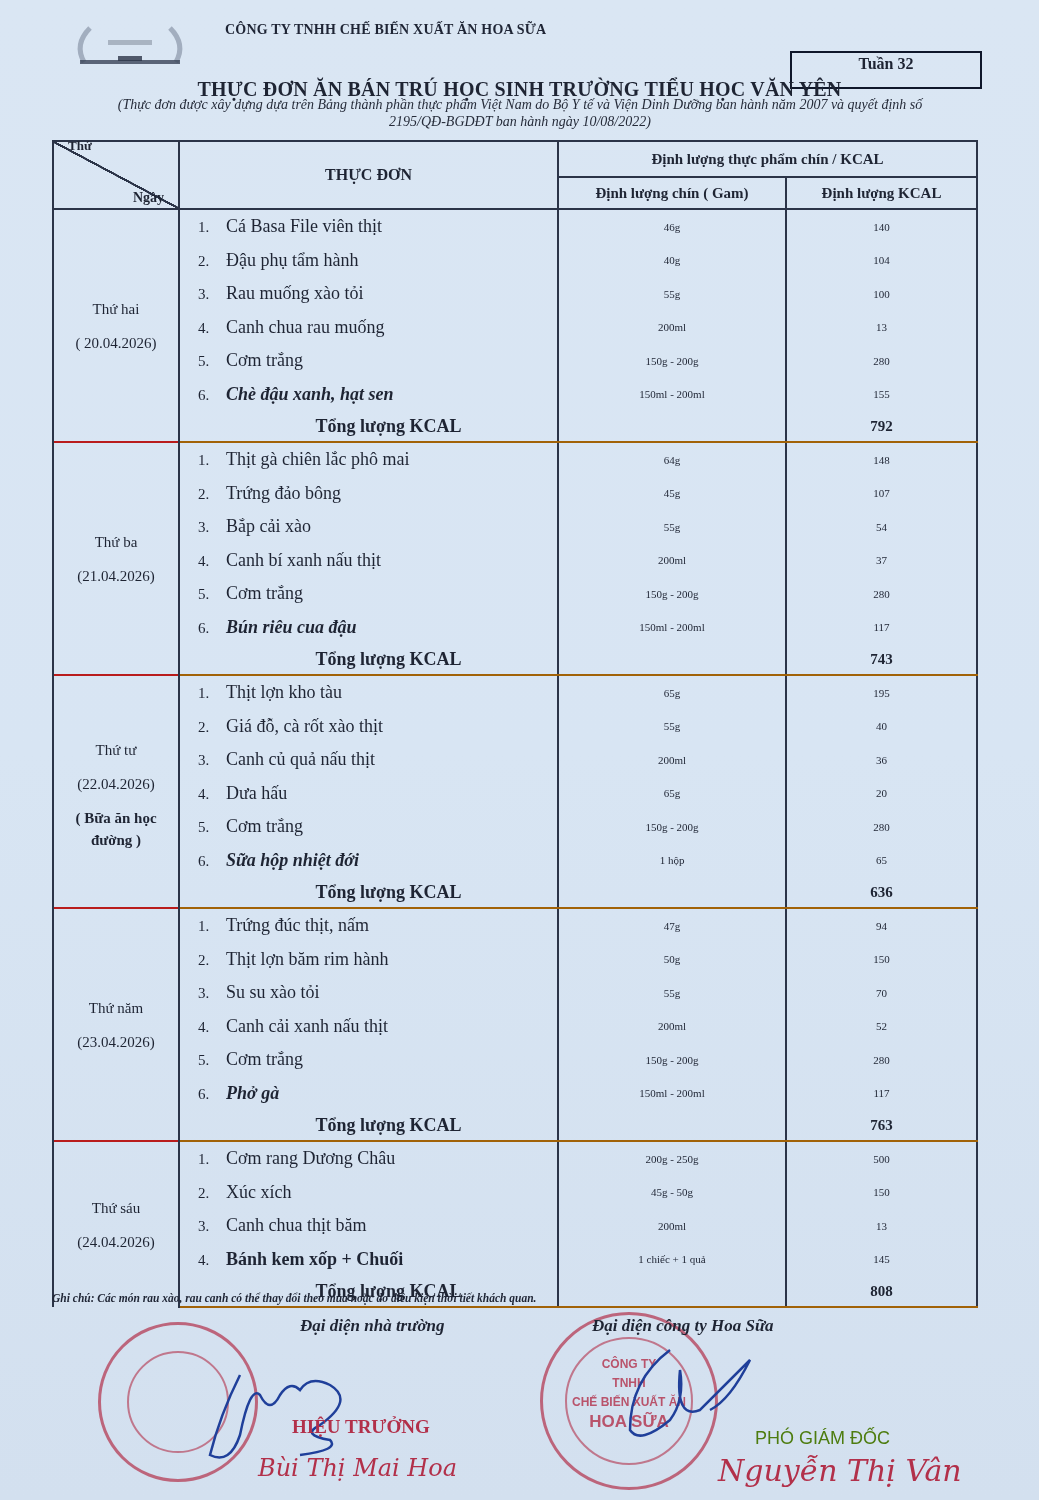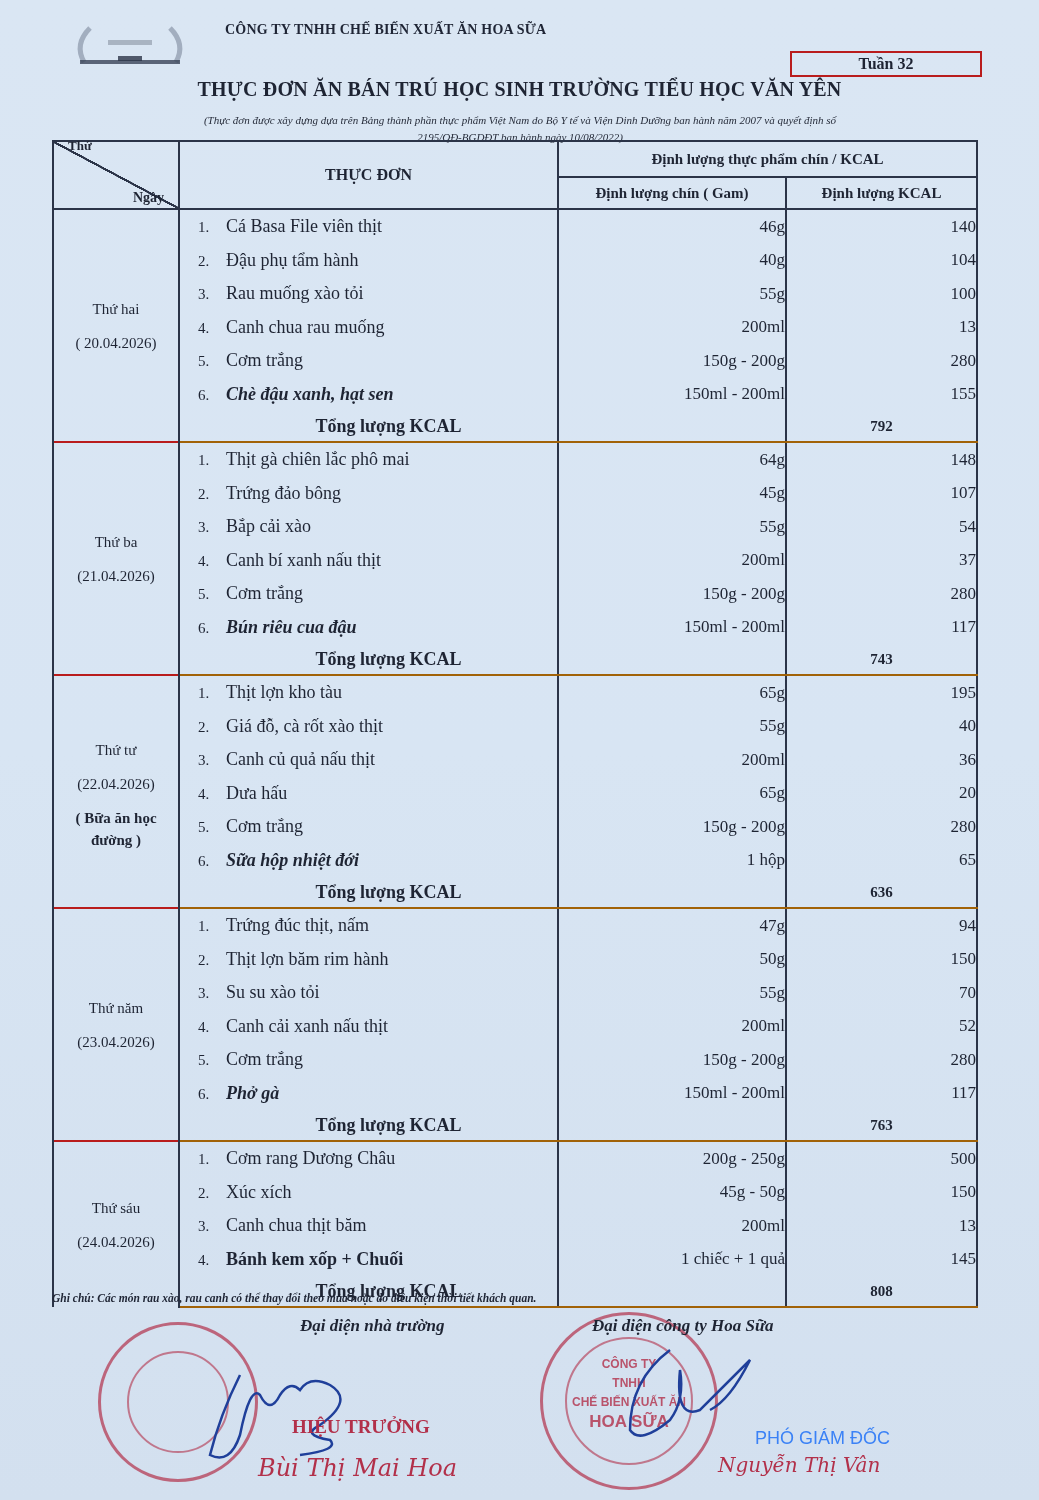--- a/index.html
+++ b/index.html
@@ -6,23 +6,23 @@
   body {
     width:1039px; height:1500px; overflow:hidden;
     background: linear-gradient(180deg, #dae6f3 0%, #d8e5f3 50%, #d3e0ef 100%);
     font-family: "Liberation Serif", "DejaVu Serif", serif;
     color:#1e2433;
     position:relative;
   }
   .abs { position:absolute; }
   .logo { left:70px; top:18px; width:120px; height:52px; }
   .company { left:225px; top:22px; font-size:14px; font-weight:bold; letter-spacing:0.2px; color:#1f2535; }
-  .week-box { left:790px; top:51px; width:192px; height:26px; border:2px solid #b91c1c; box-sizing:border-box; text-align:center; font-weight:bold; font-size:16px; line-height:22px; }
+  .week-box { left:790px; top:51px; width:192px; height:38px; border:2px solid #0f172a; box-sizing:border-box; text-align:center; font-weight:bold; font-size:16px; line-height:22px; }
   .title { left:0; width:1039px; top:78px; text-align:center; font-size:20px; font-weight:bold; letter-spacing:0.2px; }
-  .subtitle { left:60px; width:920px; top:112px; text-align:center; font-size:11px; font-style:italic; line-height:17px; color:#262c3a; }
+  .subtitle { left:60px; width:920px; top:96px; text-align:center; font-size:14px; font-style:italic; line-height:17px; color:#262c3a; }
 
   table.menu {
     position:absolute; left:52px; top:140px; width:924px;
     border-collapse:collapse; table-layout:fixed;
     font-size:17px;
   }
   table.menu td, table.menu th { border-left:2px solid #2b3448; border-right:2px solid #2b3448; padding:0; }
   table.menu .hdr th { border:2px solid #2b3448; font-weight:bold; }
   .col1 { width:126px; } .col2 { width:379px; } .col3 { width:228px; } .col4 { width:191px; }
   .diag { position:relative; height:66px; background:linear-gradient(to top right, transparent calc(50% - 1.2px), #2b3448 calc(50% - 1px), #2b3448 calc(50% + 1px), transparent calc(50% + 1.2px)); }
@@ -32,33 +32,33 @@
   .hdr-sub { font-size:15px; height:30px; }
   .hdr-top { font-size:15px; height:34px; }
   tr.day-first td { border-top:2px solid #b91c1c; }
   tr.total td { border-bottom:2px solid #a16207; }
   td.day { text-align:center; vertical-align:middle; font-size:15px; line-height:34px;margin-left:7px; }
   td.dish { padding-left:18px !important; white-space:nowrap; }
   td.dish .num { display:inline-block; width:28px; font-size:15px; }
   td.dish .name { font-size:18px; }
   td.dish .name.it { font-style:italic; font-weight:bold; }
   td.dish .name.bd { font-weight:bold; }
-  td.c { text-align:right; font-size:17px; }
+  td.c { text-align:center; font-size:11px; }
   tr.item td { height:33.5px; }
   tr.total td { height:30px; }
   td.total-label { text-align:center; font-weight:bold; font-size:18px; padding-left:40px !important; }
   td.total-val { text-align:center; font-weight:bold; font-size:15px; }
 
   .note { left:52px; top:1292px; font-size:11.5px; font-style:italic; font-weight:bold; color:#1f2535; }
   .sig-left-title { left:300px; top:1316px; font-size:17px; font-style:italic; font-weight:bold; }
   .sig-right-title { left:592px; top:1316px; font-size:17px; font-style:italic; font-weight:bold; }
   .role-left { left:292px; top:1416px; font-size:19px; color:#b2304a; font-weight:bold; }
   .name-left { left:258px; top:1454px; font-size:24px; color:#b2304a; font-style:italic; font-family:"DejaVu Serif", serif;text-align:right; }
-  .role-right { left:755px; top:1428px; font-size:18px; color:#3b82f6; font-family:"Liberation Sans", sans-serif; }
-  .name-right { left:718px; top:1453px; font-size:20px; color:#b2304a; font-style:italic; font-family:"DejaVu Serif", serif; }
+  .role-right { left:755px; top:1428px; font-size:18px; color:#4d7c0f; font-family:"Liberation Sans", sans-serif; }
+  .name-right { left:718px; top:1453px; font-size:30px; color:#b2304a; font-style:italic; font-family:"DejaVu Serif", serif; }
   .stamp { border-radius:50%; border:3px solid rgba(178,48,74,0.7); box-sizing:border-box; }
   .stamp .inner { position:absolute; border-radius:50%; border:2px solid rgba(178,48,74,0.6); box-sizing:border-box; }
   .stamp-text { position:absolute; text-align:center; color:rgba(178,48,74,0.8); font-family:"Liberation Sans", sans-serif; font-weight:bold; }
 </style>
 </head>
 <body>
 
 <svg class="abs logo" viewBox="0 0 120 52">
   <path d="M20 10 Q4 26 14 44" stroke="#8a96a8" stroke-width="5" fill="none" opacity="0.7"></path>
   <path d="M100 10 Q116 26 106 44" stroke="#8a96a8" stroke-width="5" fill="none" opacity="0.7"></path>

